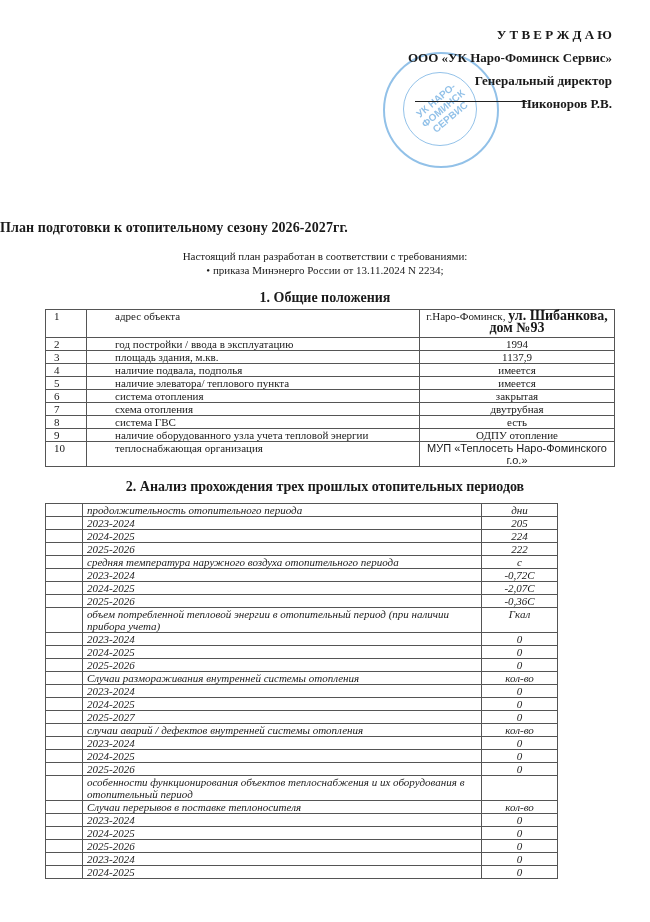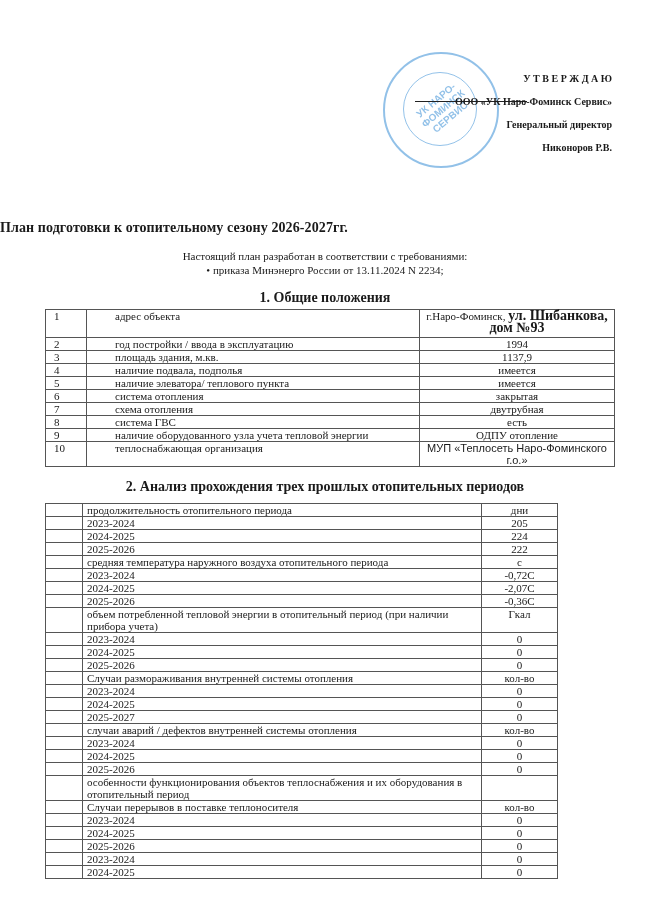--- a/index.html
+++ b/index.html
@@ -5,23 +5,22 @@
   html, body { margin: 0; padding: 0; }
   body {
     width: 650px; height: 922px; overflow: hidden;
     background: #ffffff;
     font-family: "Liberation Serif", "DejaVu Serif", serif;
     color: #1a1a1a;
     position: relative;
   }
   .approval {
     position: absolute; right: 38px; top: 28px;
-    text-align: right; font-weight: bold; font-size: 10px;
+    text-align: right; font-weight: bold; font-size: 13px;
     line-height: 1.0;
-    margin-top: 46px;
   }
   .approval div { height: 23px; }
   .approval .date-line span.day { margin-right: 12px; }
   .stamp {
     position: absolute; left: 383px; top: 52px;
     width: 112px; height: 112px; border-radius: 50%;
     border: 2px solid #3a8fd6; opacity: 0.55;
   }
   .stamp::before {
     content: ""; position: absolute; left: 18px; top: 18px;
@@ -55,21 +54,21 @@
   }
   td { border: 1px solid #555; padding: 0 4px; vertical-align: top; }
   td.num { text-align: left; padding-left: 8px; }
   td.val { text-align: center; }
   .sans { font-family: "Liberation Sans", "DejaVu Sans", sans-serif; }
   .bold { font-weight: bold; }
   #t1 { left: 45px; top: 309px; width: 570px; }
   #t1 td.num { width: 28px; }
   #t1 td.lbl { width: 300px; padding-left: 28px; }
   #t1 tr { height: 12px; }
-  #t2 { left: 45px; top: 503px; width: 513px; }
+  #t2 { left: 45px; top: 503px; width: 513px; font-style: italic; }
   #t2 td.blank { width: 28px; }
   #t2 td.lbl { width: 390px; }
   #t2 tr { height: 12px; }
 </style>
 </head>
 <body>
 
 <div class="stamp">
   <div class="stamp-text">УК НАРО-ФОМИНСК СЕРВИС</div>
 </div>

